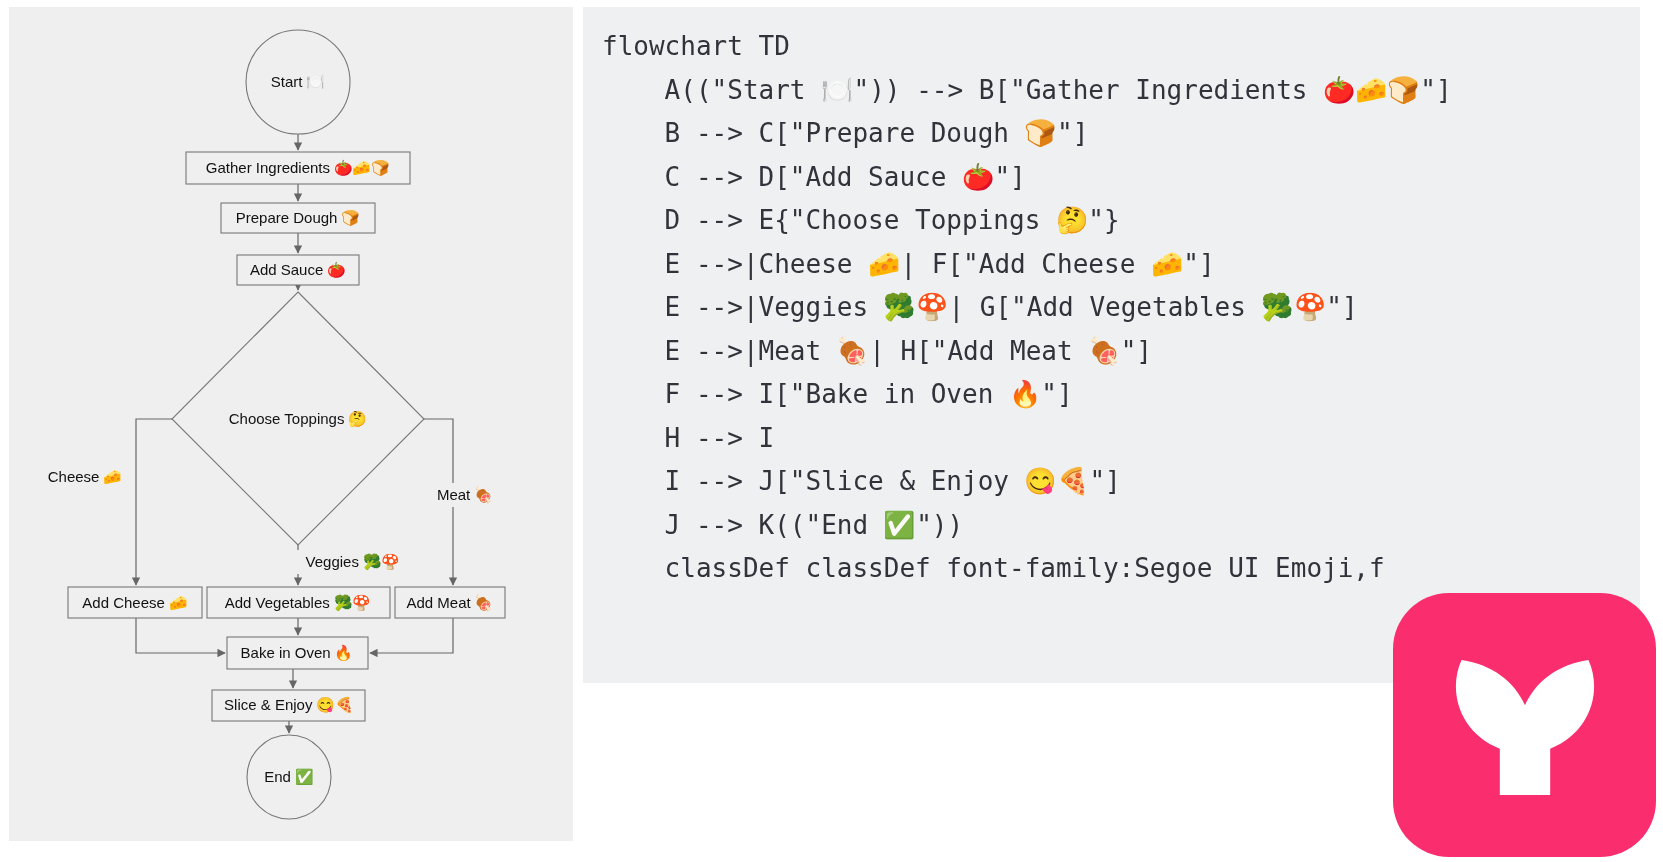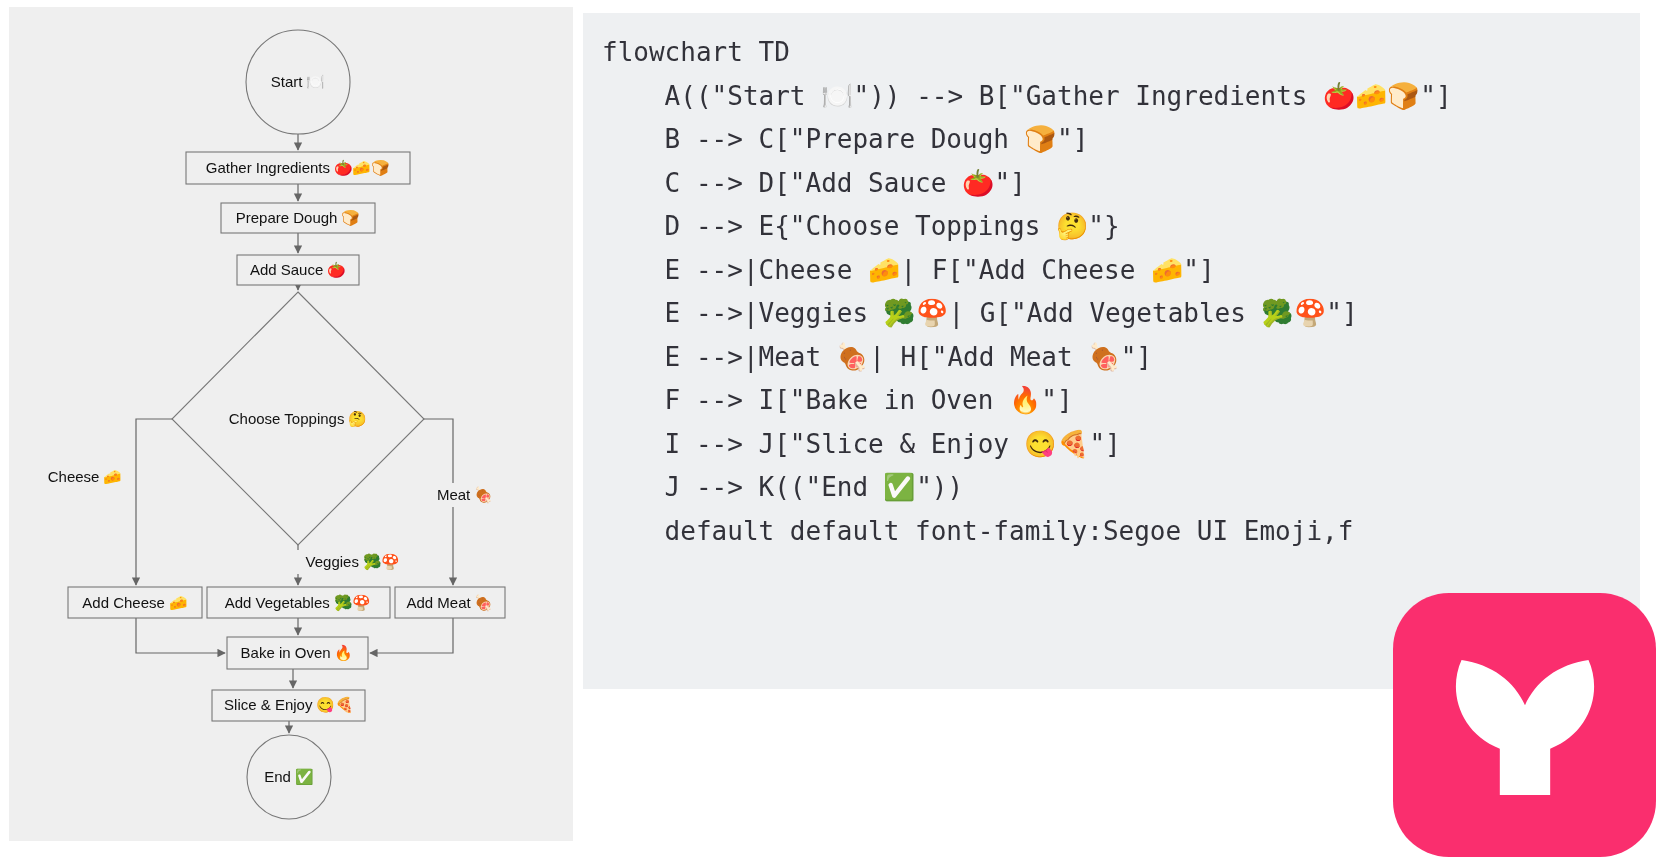--- a/index.html
+++ b/index.html
@@ -15,21 +15,21 @@
   .flow-svg{display:block;}
   .flow-svg .edge{stroke:var(--diagram-stroke,#666666);stroke-width:1.2;fill:none;}
   .flow-svg .arrowhead{fill:var(--diagram-stroke,#666666);}
   .flow-svg .node{fill:var(--diagram-panel-background,#efefef);stroke:var(--diagram-node-border,#777777);stroke-width:1.1;}
   .flow-svg .label-bg{fill:var(--diagram-panel-background,#efefef);}
   .flow-svg text{
     fill:var(--diagram-text,#111111);
     font-family:"Liberation Sans",sans-serif;font-size:15px;
   }
   .code-panel{
-    position:absolute;left:583px;top:13px;width:1057px;height:676px;
+    position:absolute;left:583px;top:7px;width:1057px;height:676px;
     background:var(--code-panel-background,#eef0f2);
     box-sizing:border-box;padding:18px 0 0 19px;overflow:hidden;
   }
   .code-line{
     white-space:pre;
     font-family:"DejaVu Sans Mono","Liberation Mono",monospace;
     font-size:26px;line-height:43.5px;
     color:var(--code-text,#32323a);
   }
   .logo{
@@ -130,23 +130,24 @@
   <div>
       <div class="code-line">flowchart TD</div>
       <div class="code-line">    A(("Start 🍽️")) --&gt; B["Gather Ingredients 🍅🧀🍞"]</div>
       <div class="code-line">    B --&gt; C["Prepare Dough 🍞"]</div>
       <div class="code-line">    C --&gt; D["Add Sauce 🍅"]</div>
       <div class="code-line">    D --&gt; E{"Choose Toppings 🤔"}</div>
       <div class="code-line">    E --&gt;|Cheese 🧀| F["Add Cheese 🧀"]</div>
       <div class="code-line">    E --&gt;|Veggies 🥦🍄| G["Add Vegetables 🥦🍄"]</div>
       <div class="code-line">    E --&gt;|Meat 🍖| H["Add Meat 🍖"]</div>
       <div class="code-line">    F --&gt; I["Bake in Oven 🔥"]</div>
+      <div class="code-line">    H --&gt; I</div>
       <div class="code-line">    I --&gt; J["Slice &amp; Enjoy 😋🍕"]</div>
       <div class="code-line">    J --&gt; K(("End ✅"))</div>
-      <div class="code-line">    default default font-family:Segoe UI Emoji,f</div>
+      <div class="code-line">    classDef classDef font-family:Segoe UI Emoji,f</div>
     </div>
 </div>
 
 <div class="logo">
   <svg width="178" height="141" viewBox="0 0 176 140">
     <path d="M88 50 C78 27 55 9 25 5 C11 36 23 77 63 93 L63 139 L113 139 L113 93 C153 77 165 36 151 5 C121 9 98 27 88 50 Z"></path>
   </svg>
 </div>
 
 </body></html>

